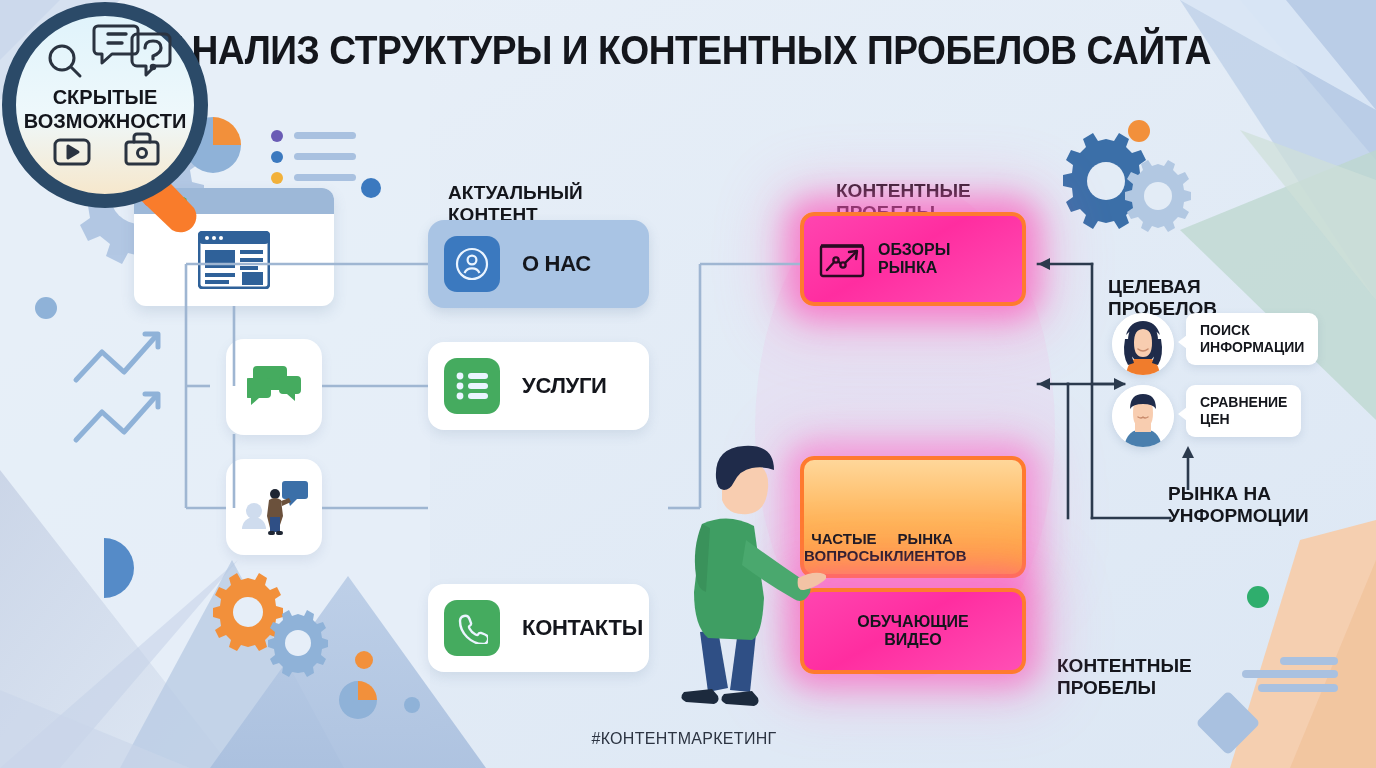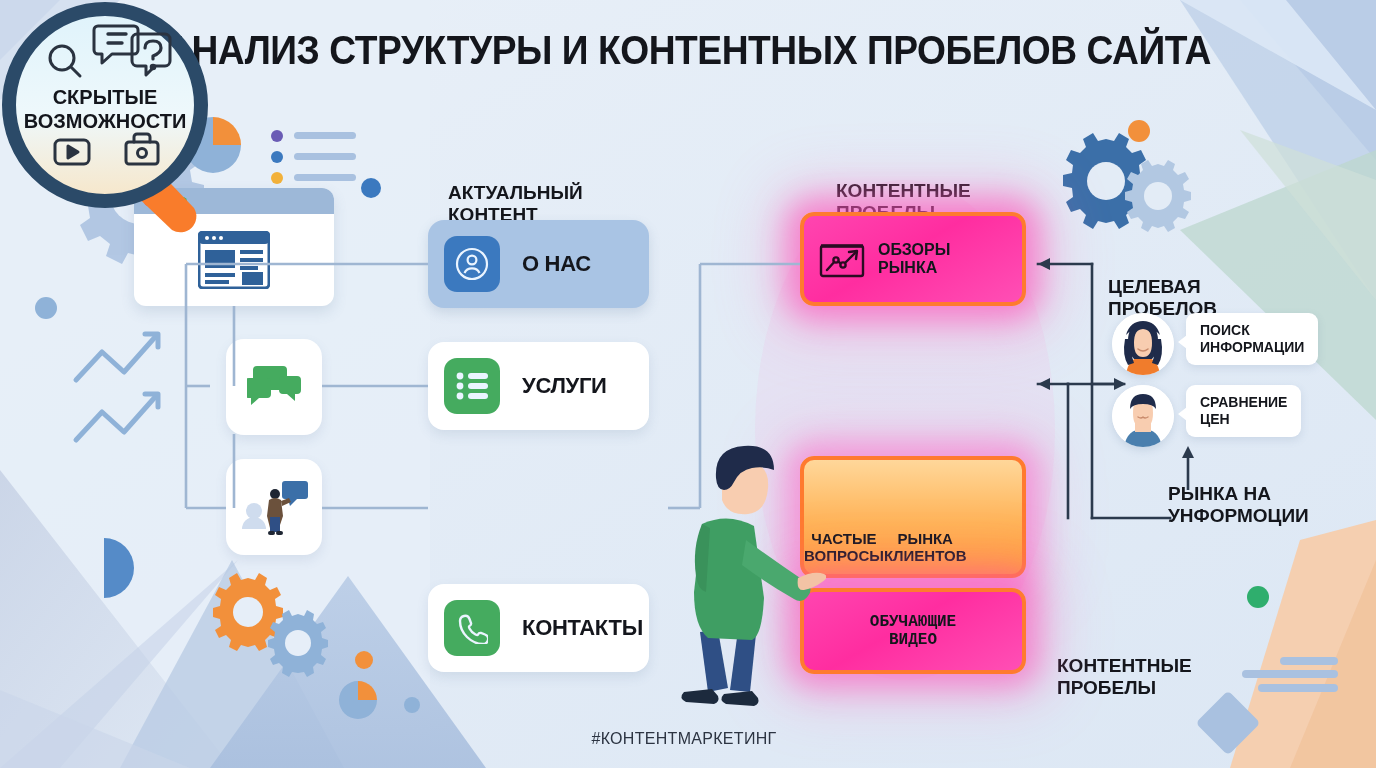--- a/index.html
+++ b/index.html
@@ -83,21 +83,21 @@
     left:800px;top:212px;width:218px;height:86px;
     background:linear-gradient(150deg,#ff45b0 0%,#ff2da0 45%,#ff4fb5 100%);
     border:4px solid #ff7a2f;
     box-shadow:0 0 30px 14px rgba(255,70,180,.55),0 0 60px 26px rgba(255,120,200,.30);
   }
   #gap-video{
     left:800px;top:588px;width:218px;height:78px;
     background:linear-gradient(150deg,#ff45b0 0%,#ff2da0 45%,#ff4fb5 100%);
     border:4px solid #ff7a2f;
     box-shadow:0 0 30px 14px rgba(255,70,180,.50),0 0 60px 26px rgba(255,120,200,.28);
-    align-items:center;justify-content:center;font-family:Liberation Mono, monospace;
+    align-items:center;justify-content:center;
   }
   #gap-orange{
     left:800px;top:456px;width:218px;height:104px;
     background:linear-gradient(180deg,#ffd79a 0%,#ffb457 55%,#ff9a33 100%);
     border:4px solid #ff7a2f;
     box-shadow:0 0 28px 14px rgba(255,80,190,.42),0 0 56px 24px rgba(255,130,210,.26);
     align-items:flex-end;justify-content:flex-start;padding-bottom:10px;
   }
   .gap-ico{
     width:48px;height:44px;margin-left:14px;flex:0 0 auto;

